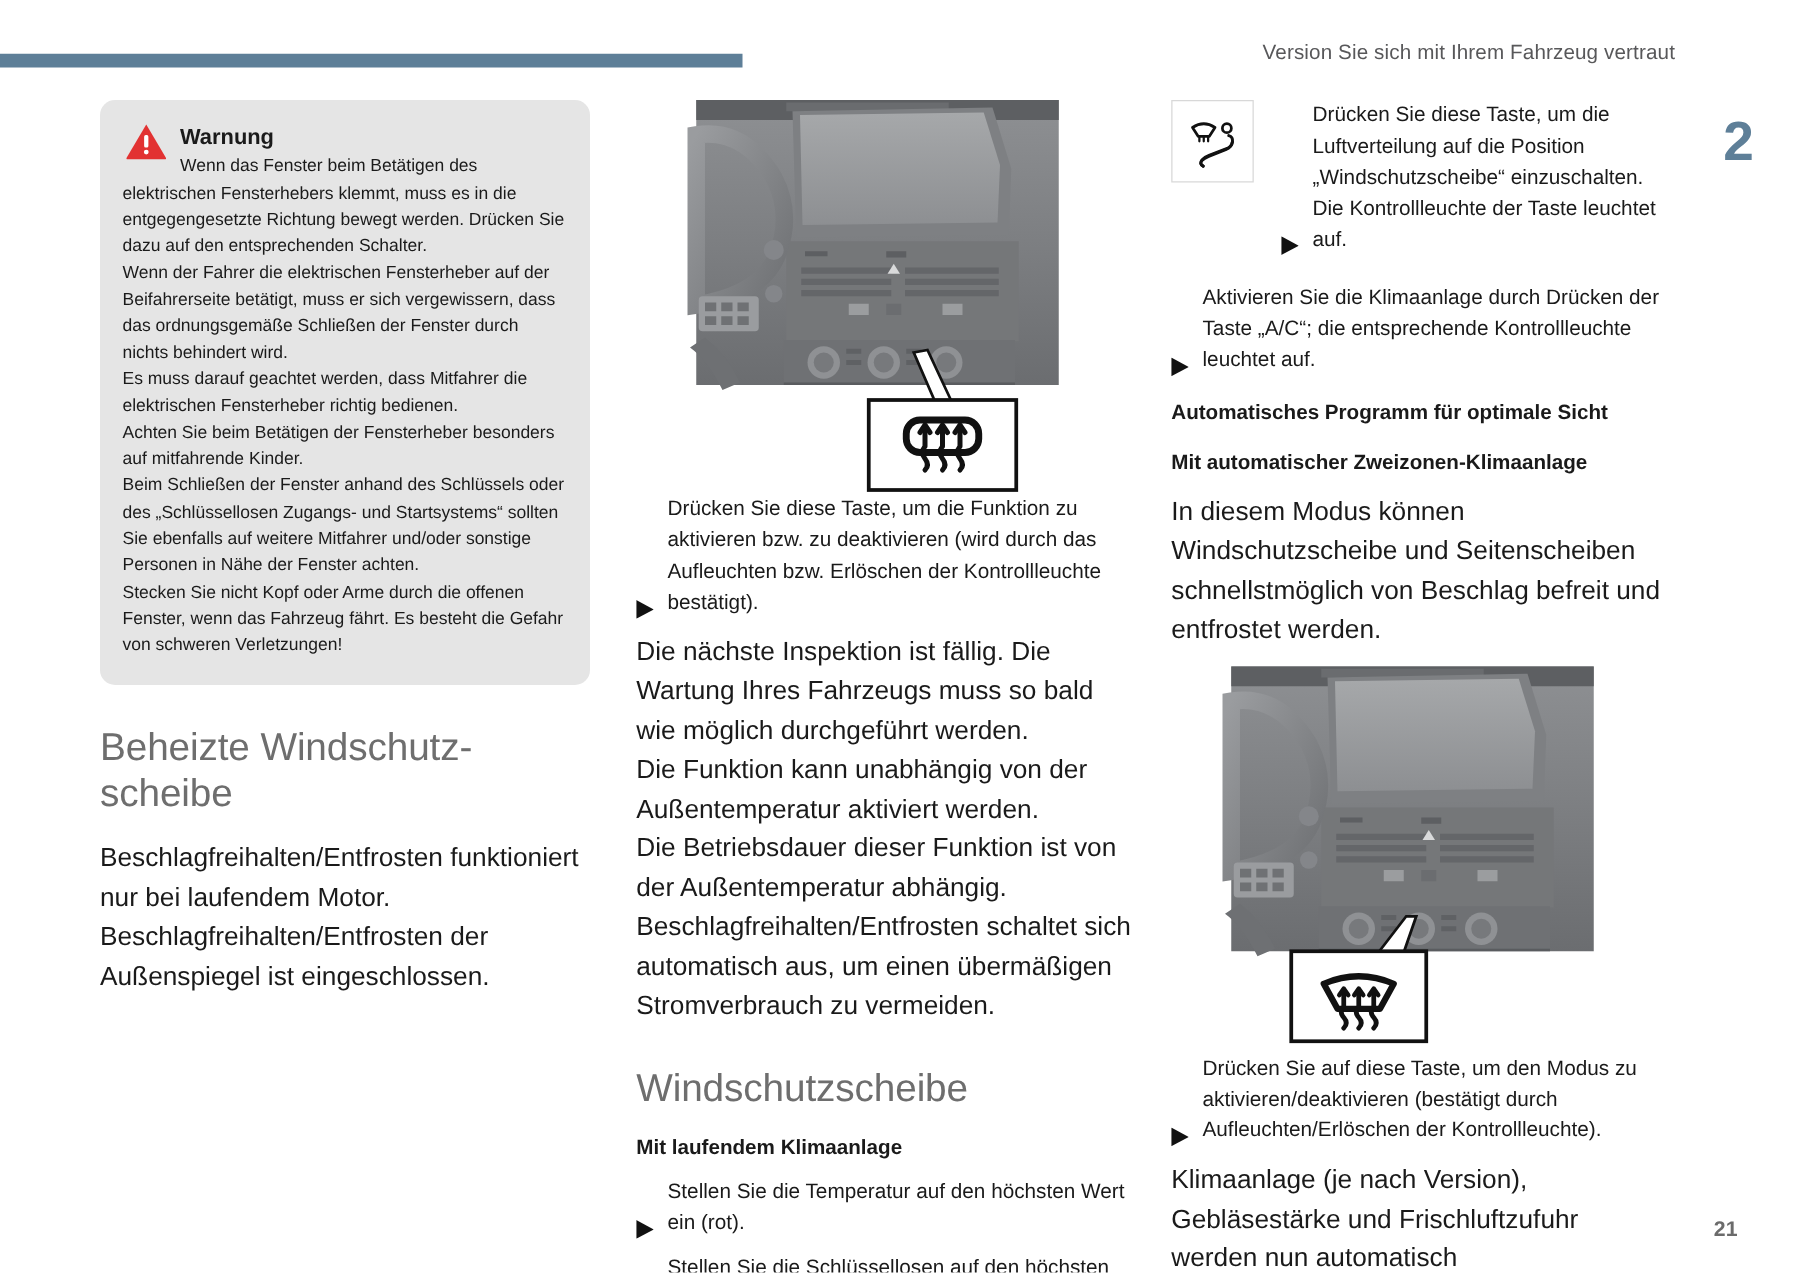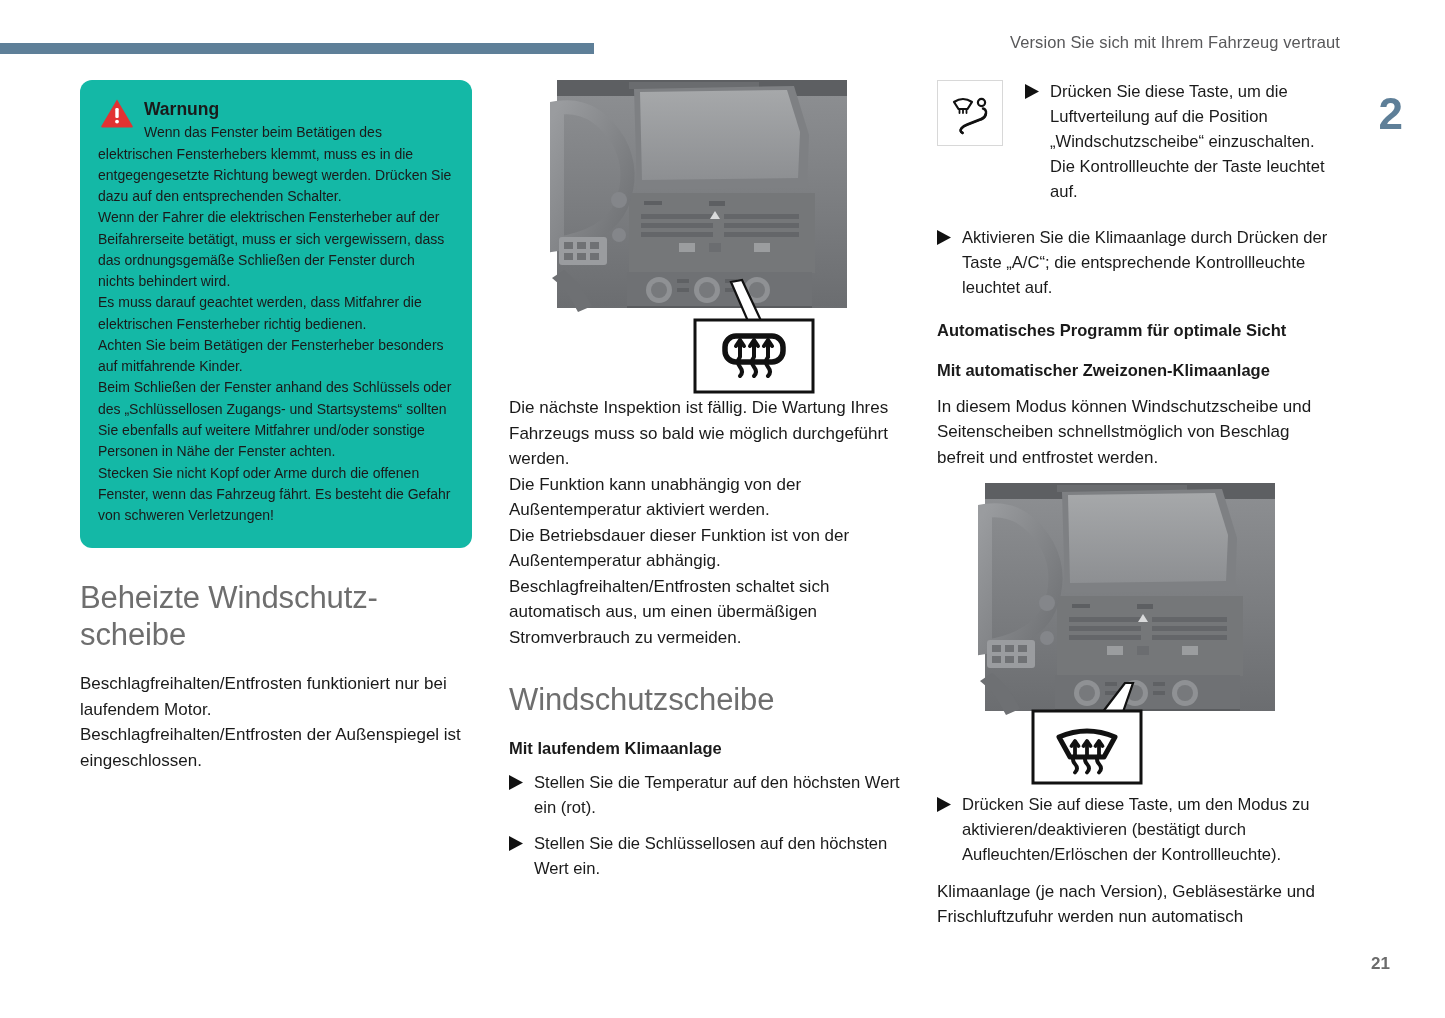--- a/index.html
+++ b/index.html
@@ -39,39 +39,39 @@
     right: 42px;
     top: 92px;
     font-size: 44px;
     font-weight: bold;
     color: #5e7f98;
     line-height: 1;
   }
   .folio {
     position: absolute;
     right: 55px;
-    bottom: 44px;
+    bottom: 24px;
     font-size: 17px;
     font-weight: bold;
     color: #6b6b6b;
   }
 
   
   .col {
     position: absolute;
     top: 80px;
     width: 392px;
   }
   .col-1 { left: 80px; }
   .col-2 { left: 509px; width: 400px; }
   .col-3 { left: 937px; width: 400px; }
 
   
   .warning-box {
-    background: #14b8a6;
+    background: #e5e5e5;
     border-radius: 12px;
     padding: 16px 18px 22px 18px;
     position: relative;
   }
   .warning-head-line {
     display: block;
     min-height: 26px;
   }
   .warn-tri {
     float: left;
@@ -102,31 +102,31 @@
     letter-spacing: -0.1px;
   }
   h3.sub-title {
     font-size: 16.5px;
     font-weight: bold;
     margin: 18px 0 12px 0;
     line-height: 1.35;
   }
 
   p.body {
-    font-size: 17px;
+    font-size: 21px;
     line-height: 1.5;
     margin: 0 0 13px 0;
     white-space: pre-line;
   }
   p.body.tight { margin-bottom: 0; }
 
   
   .bullet-row {
     display: flex;
-    align-items: flex-start;
+    align-items: flex-end;
     margin: 0 0 11px 0;
   }
   .bullet-tri {
     flex: 0 0 auto;
     width: 14px;
     height: 15px;
     margin: 4px 11px 0 0;
   }
   .bullet-text {
     font-size: 16.6px;
@@ -275,20 +275,26 @@
         <path d="M231 277 v-16 m0 16 q-4 5 0 10 q4 5 0 9" stroke-width="4" stroke-linecap="round"></path>
         <path d="M245 277 v-16 m0 16 q-4 5 0 10 q4 5 0 9" stroke-width="4" stroke-linecap="round"></path>
         <path d="M259 277 v-16 m0 16 q-4 5 0 10 q4 5 0 9" stroke-width="4" stroke-linecap="round"></path>
         <path d="M227 266 l4 -6 l4 6" stroke-width="4" stroke-linecap="round" stroke-linejoin="round"></path>
         <path d="M241 266 l4 -6 l4 6" stroke-width="4" stroke-linecap="round" stroke-linejoin="round"></path>
         <path d="M255 266 l4 -6 l4 6" stroke-width="4" stroke-linecap="round" stroke-linejoin="round"></path>
       </g>
     </svg>
   </div>
 
+  <div class="bullet-row">
+    <svg class="bullet-tri" viewBox="0 0 14 15">
+        <path d="M0 0 L14 7.5 L0 15 Z" fill="#111"></path>
+      </svg>
+    <span class="bullet-text">Drücken Sie diese Taste, um die Funktion zu aktivieren bzw. zu deaktivieren (wird durch das Aufleuchten bzw. Erlöschen der Kontrollleuchte bestätigt).</span>
+  </div>
 
   <p class="body">Die nächste Inspektion ist fällig. Die Wartung Ihres Fahrzeugs muss so bald wie möglich durchgeführt werden.
 Die Funktion kann unabhängig von der Außentemperatur aktiviert werden.
 Die Betriebsdauer dieser Funktion ist von der Außentemperatur abhängig.
 Beschlagfreihalten/Entfrosten schaltet sich automatisch aus, um einen übermäßigen Stromverbrauch zu vermeiden.</p>
 
   <h2 class="section-title">Windschutzscheibe</h2>
   <h3 class="sub-title">Mit laufendem Klimaanlage</h3>
 
   <div class="bullet-row">

